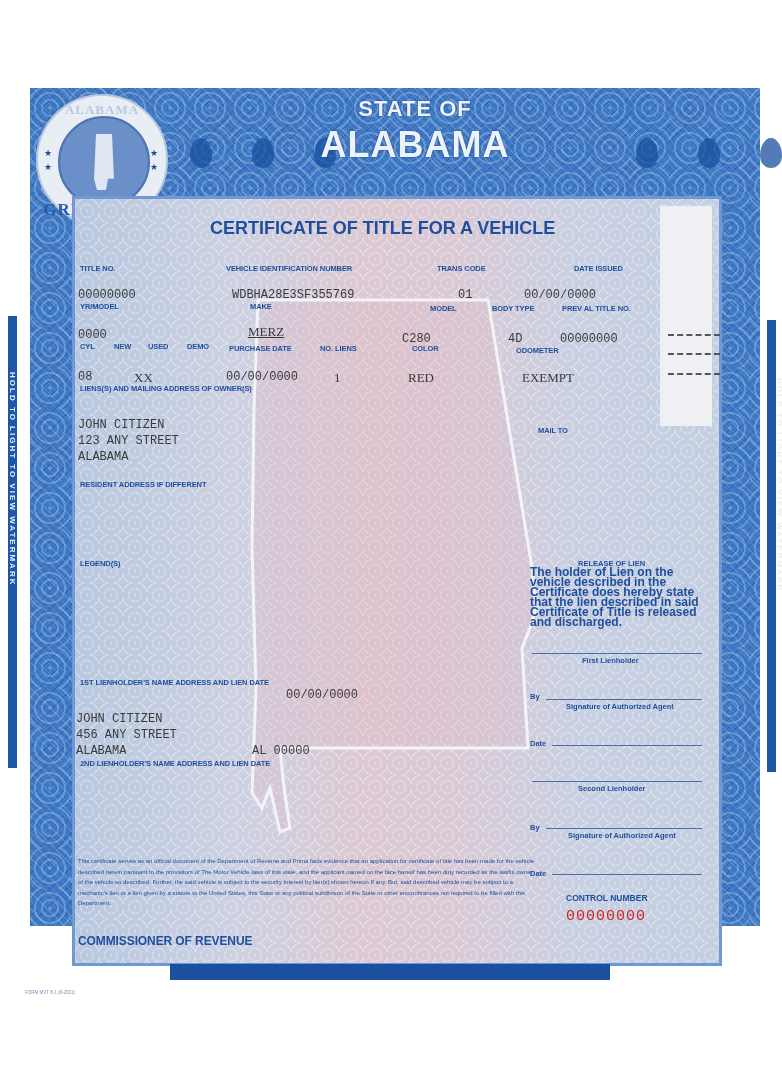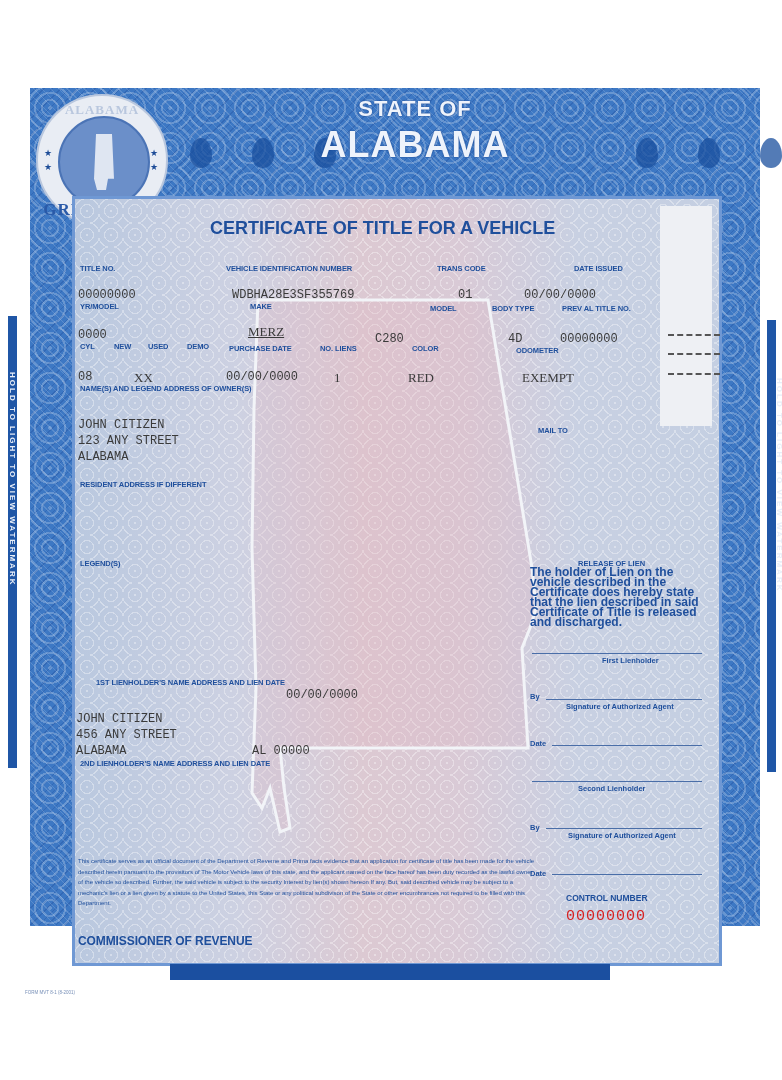--- a/index.html
+++ b/index.html
@@ -100,21 +100,21 @@
   <div class="val" style="left:428px; top:200px;">01</div>
   <div class="val" style="left:494px; top:200px;">00/00/0000</div>
 
   <div class="lbl" style="left:50px; top:214px;">YR/MODEL</div>
   <div class="lbl" style="left:220px; top:214px;">MAKE</div>
   <div class="lbl" style="left:360px; top:216px;margin-left:40px;">MODEL</div>
   <div class="lbl" style="left:462px; top:216px;">BODY TYPE</div>
   <div class="lbl" style="left:532px; top:216px;">PREV AL TITLE NO.</div>
   <div class="val" style="left:48px; top:240px;">0000</div>
   <div class="sval" style="left:218px; top:236px;text-decoration:underline;">MERZ</div>
-  <div class="val" style="left:345px; top:244px;">C280</div>
+  <div class="val" style="left:372px; top:244px;">C280</div>
   <div class="val" style="left:478px; top:244px;">4D</div>
   <div class="val" style="left:530px; top:244px;">00000000</div>
 
   <div class="lbl" style="left:50px; top:254px;">CYL</div>
   <div class="lbl" style="left:84px; top:254px;">NEW</div>
   <div class="lbl" style="left:118px; top:254px;">USED</div>
   <div class="lbl" style="left:157px; top:254px;">DEMO</div>
   <div class="lbl" style="left:199px; top:256px;">PURCHASE DATE</div>
   <div class="lbl" style="left:290px; top:256px;">NO. LIENS</div>
   <div class="lbl" style="left:382px; top:256px;">COLOR</div>
@@ -123,48 +123,48 @@
   <div class="sval" style="left:104px; top:282px;">XX</div>
   <div class="val" style="left:196px; top:282px;">00/00/0000</div>
   <div class="sval" style="left:304px; top:282px;">1</div>
   <div class="sval" style="left:378px; top:282px;">RED</div>
   <div class="sval" style="left:492px; top:282px;">EXEMPT</div>
 
   <div class="dash" style="left:638px; top:246px;"></div>
   <div class="dash" style="left:638px; top:265px;"></div>
   <div class="dash" style="left:638px; top:285px;"></div>
 
-  <div class="lbl" style="left:50px; top:296px;">NAME(S) AND LEGEND ADDRESS OF OWNER(S)</div>
+  <div class="lbl" style="left:50px; top:296px;">LIENS(S) AND MAILING ADDRESS OF OWNER(S)</div>
   <div class="val" style="left:48px; top:330px;">JOHN CITIZEN</div>
   <div class="val" style="left:48px; top:346px;">123 ANY STREET</div>
   <div class="val" style="left:48px; top:362px;">ALABAMA</div>
   <div class="lbl" style="left:508px; top:338px;">MAIL TO</div>
   <div class="lbl" style="left:50px; top:392px;">RESIDENT ADDRESS IF DIFFERENT</div>
   <div class="lbl" style="left:50px; top:471px;">LEGEND(S)</div>
 
   <div class="small" style="left:548px; top:471px;">RELEASE OF LIEN</div>
   <div class="rel-text" style="left:500px; top:479px; width:178px;">The holder of Lien on the vehicle described in the Certificate does hereby state that the lien described in said Certificate of Title is released and discharged.</div>
 
   <div class="sigline" style="left:502px; top:565px; width:170px;"></div>
-  <div class="small" style="left:552px; top:568px;margin-left:20px;">First Lienholder</div>
+  <div class="small" style="left:552px; top:568px;">First Lienholder</div>
   <div class="small" style="left:500px; top:604px;">By</div>
   <div class="sigline" style="left:516px; top:611px; width:156px;"></div>
   <div class="small" style="left:536px; top:614px;">Signature of Authorized Agent</div>
   <div class="small" style="left:500px; top:651px;">Date</div>
   <div class="sigline" style="left:522px; top:657px; width:150px;"></div>
 
   <div class="sigline" style="left:502px; top:693px; width:170px;"></div>
   <div class="small" style="left:548px; top:696px;">Second Lienholder</div>
   <div class="small" style="left:500px; top:735px;">By</div>
   <div class="sigline" style="left:516px; top:740px; width:156px;"></div>
   <div class="small" style="left:538px; top:743px;">Signature of Authorized Agent</div>
   <div class="small" style="left:500px; top:781px;">Date</div>
   <div class="sigline" style="left:522px; top:786px; width:150px;"></div>
 
-  <div class="lbl" style="left:66px; top:590px;">1ST LIENHOLDER'S NAME ADDRESS AND LIEN DATE</div>
+  <div class="lbl" style="left:50px; top:590px;">1ST LIENHOLDER'S NAME ADDRESS AND LIEN DATE</div>
   <div class="val" style="left:256px; top:600px;">00/00/0000</div>
   <div class="val" style="left:46px; top:624px;">JOHN CITIZEN</div>
   <div class="val" style="left:46px; top:640px;">456 ANY STREET</div>
   <div class="val" style="left:46px; top:656px;">ALABAMA</div>
   <div class="val" style="left:222px; top:656px;">AL 00000</div>
   <div class="lbl" style="left:50px; top:671px;">2ND LIENHOLDER'S NAME ADDRESS AND LIEN DATE</div>
 
   <div class="legal">This certificate serves as an official document of the Department of Reveme and Prima facis evidence that an application for certificate of title has been made for the vehicle described herein parsuant to the provisitors of The Motor Vehicle laws of this state, and the applicant named on the face hareof has been duty recorded as the lawful owner of the vehicle so described. Further, the said vehicle is subject to the security Interest by lien(s) shown hereon If any. But, said described vehicle may be subject to a mechanic's lien or a lien given by a statute to the United States, this State or any political subdivison of the State or other encumbrances not required to be filled with this Department.</div>
   <div class="lbl" style="left:48px; top:846px; font-size:12px;">COMMISSIONER OF REVENUE</div>
 

